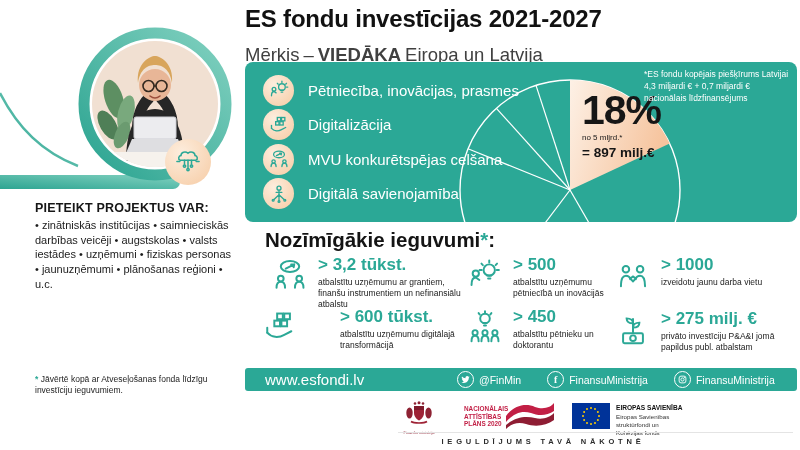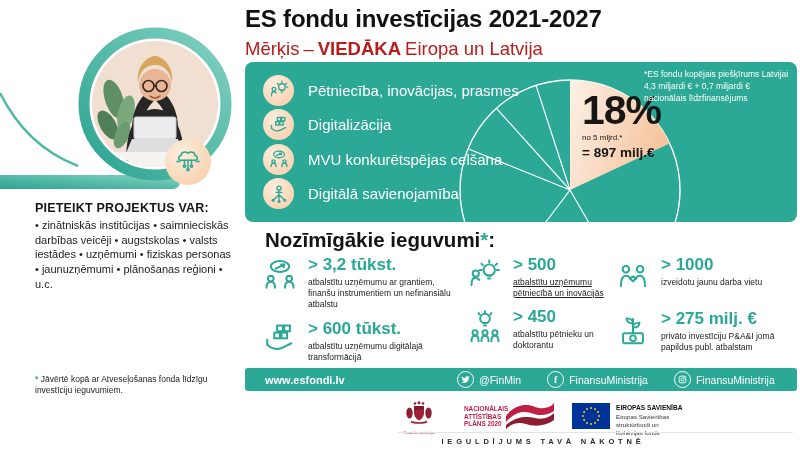--- a/index.html
+++ b/index.html
@@ -12,21 +12,21 @@
   .badge{left:165px;top:139px;width:46px;height:46px;border-radius:50%;
          background:radial-gradient(circle at 35% 30%, #FDEDDD, #F6CBA4);
          display:flex;align-items:center;justify-content:center;}
   .sb-heading{left:35px;top:201px;font-size:12.5px;font-weight:bold;letter-spacing:.2px;color:#161616;}
   .sb-body{left:35px;top:218px;width:198px;font-size:11px;line-height:1.33;color:#1c1c1c;}
   .sb-footnote{left:35px;top:374px;width:190px;font-size:8.5px;line-height:1.35;color:#222;}
   .fn-star{color:#2BA896;font-weight:bold;}
 
   
   .title{left:245px;top:5px;font-size:24px;font-weight:bold;color:#111;letter-spacing:-.2px;}
-  .subtitle{left:245px;top:38px;font-size:18.5px;color:#b91c1c;}
+  .subtitle{left:245px;top:44px;font-size:18.5px;color:#404040;}
   .subtitle .em{font-weight:bold;}
   .subtitle span{margin-right:4px;}
 
   
   .teal-box{left:245px;top:62px;width:552px;height:160px;background:#2BA896;border-radius:8px;overflow:hidden;}
   .pie-svg{position:absolute;left:0;top:0;}
   .prio{position:absolute;left:18px;top:11px;text-align:center;}
   .prio-row{display:flex;align-items:center;height:34.5px;}
   .prio-ic{width:31px;height:31px;border-radius:50%;flex:0 0 31px;
            background:radial-gradient(circle at 35% 30%, #FDEDDD, #F6CBA4);
@@ -43,21 +43,21 @@
   .ben-star{color:#2BA896;}
   .stat{display:flex;align-items:flex-start;}
   .stat-ic{width:36px;flex:0 0 36px;margin-top:2px;}
   .stat-body{margin-left:9px;}
   .stat-num{color:#2BA896;font-size:17px;font-weight:600;line-height:1.05;}
   .stat-desc{font-size:8.5px;line-height:1.32;color:#222;margin-top:3px;}
 
   
   .foot-bar{left:245px;top:368px;width:552px;height:23px;background:#2BA896;border-radius:3px;
             display:flex;align-items:center;}
-  .site{margin-left:20px;color:#fff;font-size:11px;font-weight:bold;}
+  .site{margin-left:20px;color:#fff;font-size:15px;font-weight:normal;}
   .socials{position:absolute;left:212px;top:0;height:100%;display:flex;align-items:center;gap:26px;}
   .soc{display:flex;align-items:center;gap:5px;color:#fff;font-size:10.5px;}
   .soc-circle{width:15px;height:15px;border:1.2px solid #fff;border-radius:50%;
               display:flex;align-items:center;justify-content:center;}
   .fb-f{color:#fff;font-size:10px;font-weight:bold;line-height:1;font-family:"Liberation Serif",serif;}
 
   
   .coa{left:403px;top:401px;width:32px;text-align:center;}
   .coa-cap{font-size:4px;color:#8E2233;margin-top:1px;}
   .nap-text{left:464px;top:405px;font-size:6.4px;font-weight:bold;color:#C21F45;line-height:1.2;}
@@ -217,37 +217,37 @@
       <div>*ES fondu kopējais piešķīrums Latvijai</div>
       <div>4,3 miljardi € + 0,7 miljardi €</div>
       <div>nacionālais līdzfinansējums</div>
     </div>
   </div>
 
   <div class="abs ben-heading">
     <span>Nozīmīgākie ieguvumi</span><span class="ben-star">*</span><span>:</span>
   </div>
 
-  <div class="abs stat" style="left:263px;top:256px;width:210px;">
+  <div class="abs stat" style="left:263px;top:256px;width:210px;justify-content:center;">
     <div class="stat-ic">
       <svg width="34" height="34" viewBox="0 0 24 24" fill="none" stroke="#2BA896" stroke-width="1.4" stroke-linecap="round">
         <ellipse cx="12" cy="6" rx="6.5" ry="3.8"></ellipse>
           <path d="M9,7.5 L15,4.5 M15,4.5 L12.8,4.5 M15,4.5 L14.6,6.5"></path>
         <circle cx="5.5" cy="14.5" r="2"></circle>
           <path d="M2.5,21 C2.5,17.6 4,16.8 5.5,16.8 C7,16.8 8.5,17.6 8.5,21"></path>
         <circle cx="18.5" cy="14.5" r="2"></circle>
           <path d="M15.5,21 C15.5,17.6 17,16.8 18.5,16.8 C20,16.8 21.5,17.6 21.5,21"></path>
       </svg>
     </div>
     <div class="stat-body">
       <div class="stat-num">&gt; 3,2 tūkst.</div>
       <div class="stat-desc" style="width:145px;">atbalstītu uzņēmumu ar grantiem, finanšu instrumentiem un nefinansiālu atbalstu</div>
     </div>
   </div>
-  <div class="abs stat" style="left:263px;top:320px;width:210px;">
+  <div class="abs stat" style="left:263px;top:308px;width:210px;gap:32px;">
     <div class="stat-ic">
       <svg width="34" height="34" viewBox="0 0 24 24" fill="none" stroke="#2BA896" stroke-width="1.4" stroke-linecap="round">
         <rect x="10" y="2.5" width="4" height="4"></rect>
           <rect x="15" y="2.5" width="4" height="4"></rect>
         <rect x="8" y="7.5" width="4" height="4"></rect>
           <rect x="13" y="7.5" width="4" height="4"></rect>
         <path d="M3,16 C6,19.5 11,19.8 15,17.5 L20,15"></path>
           <path d="M3,16 L3,12.5"></path>
       </svg>
     </div>
@@ -262,21 +262,21 @@
       <svg width="34" height="34" viewBox="0 0 24 24" fill="none" stroke="#2BA896" stroke-width="1.4" stroke-linecap="round">
         <circle cx="15" cy="8.5" r="4"></circle>
           <path d="M13.6,12.3 L16.4,12.3 M14.2,14.4 L15.8,14.4"></path>
         <path d="M15,1.8 L15,3.2 M20.5,4 L19.5,5 M9.5,4 L10.5,5 M21.8,8.5 L20.3,8.5 M8.2,8.5 L9.7,8.5"></path>
         <circle cx="5.5" cy="11" r="2.2"></circle>
           <path d="M2.5,19 C2.5,15 4,13.8 5.5,13.8 L8,15.5"></path>
       </svg>
     </div>
     <div class="stat-body">
       <div class="stat-num">&gt; 500</div>
-      <div class="stat-desc" style="width:105px;text-decoration:underline;">atbalstītu uzņēmumu pētniecībā un inovācijās</div>
+      <div class="stat-desc" style="width:105px;">atbalstītu uzņēmumu pētniecībā un inovācijās</div>
     </div>
   </div>
   <div class="abs stat" style="left:468px;top:308px;width:150px;">
     <div class="stat-ic">
       <svg width="34" height="34" viewBox="0 0 24 24" fill="none" stroke="#2BA896" stroke-width="1.4" stroke-linecap="round">
         <circle cx="12" cy="6" r="3.4"></circle>
           <path d="M10.8,9.2 L13.2,9.2 M11.3,11 L12.7,11"></path>
         <path d="M12,0.8 L12,2 M16.5,2.2 L15.7,3.2 M7.5,2.2 L8.3,3.2"></path>
         <circle cx="5" cy="16" r="1.8"></circle>
           <circle cx="12" cy="16" r="1.8"></circle>

